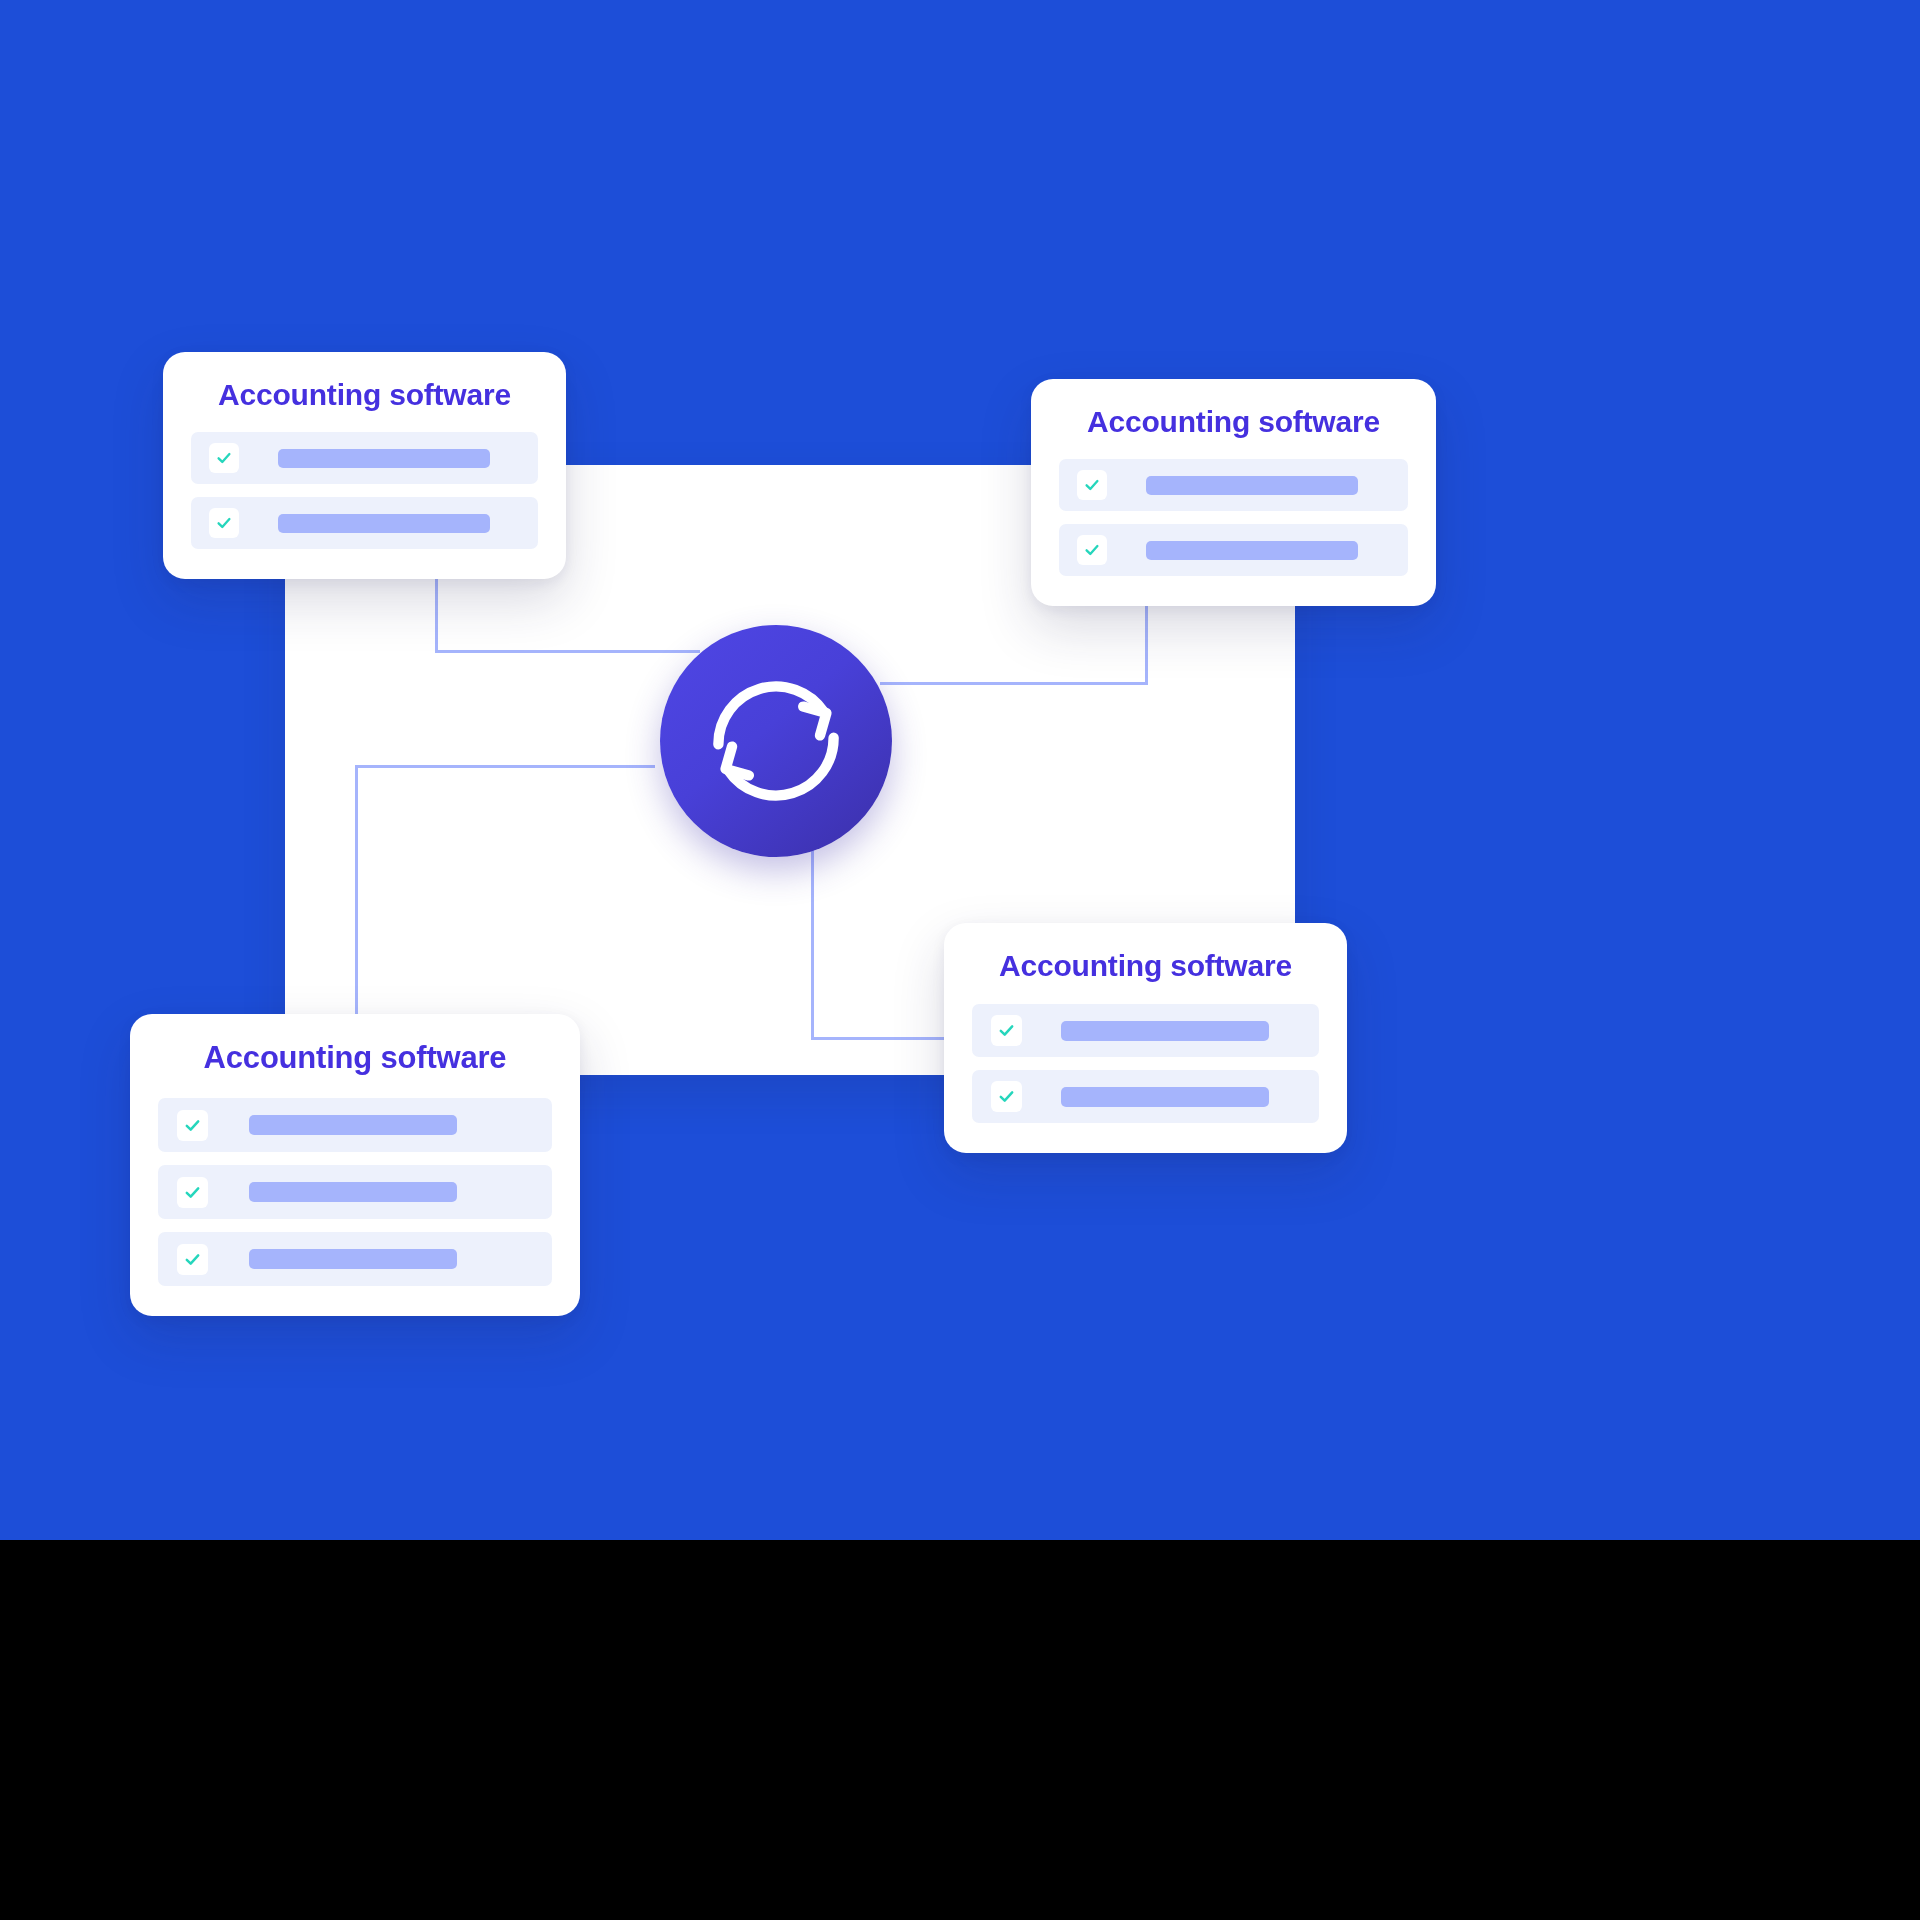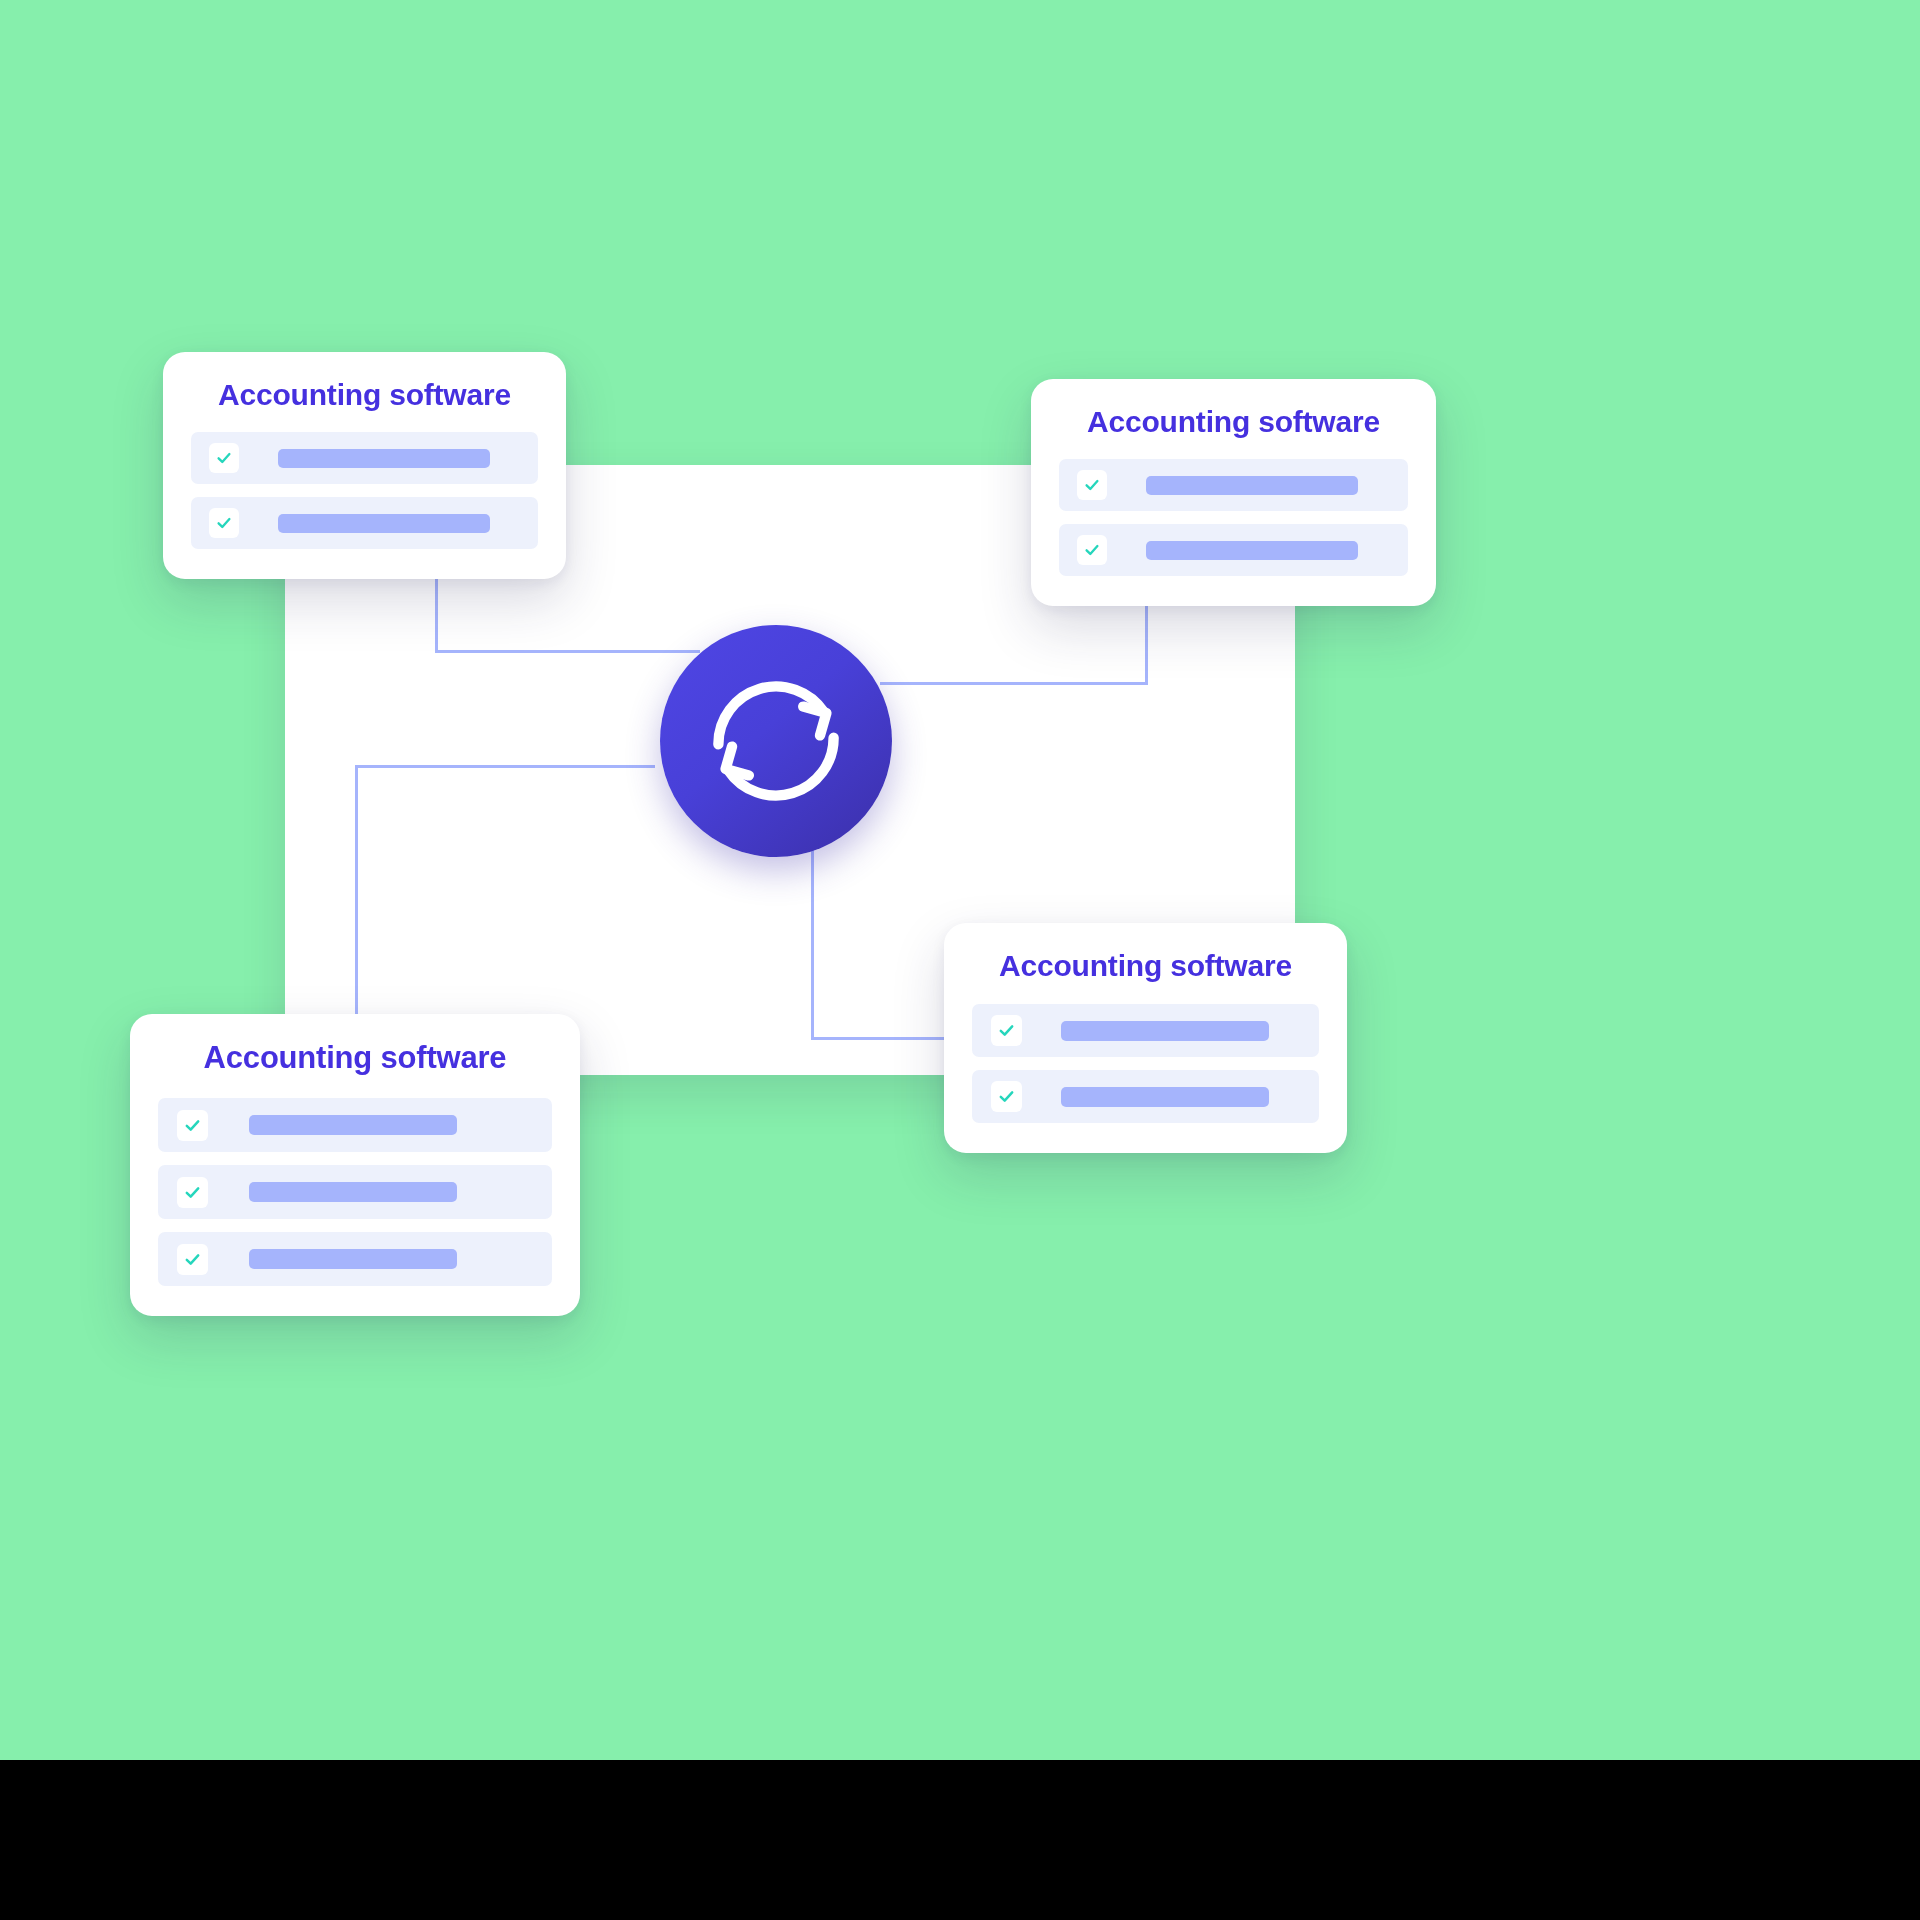--- a/index.html
+++ b/index.html
@@ -2,21 +2,21 @@
 <html><head>
 <meta charset="utf-8">
 <style>
   * { margin:0; padding:0; box-sizing:border-box; }
   html, body {
     width:1920px; height:1920px;
     background:#000000;
     font-family:"Liberation Sans", sans-serif;
     overflow:hidden;
   }
-  #stage { position:relative; width:1920px; height:1760px; background:#86efac; }
+  #stage { position:relative; width:1920px; height:1540px; background:#1d4ed8; }
 
   
   .bg-panel {
     position:absolute;
     left:285px; top:465px;
     width:1010px; height:610px;
     background:#FFFFFF;
     border-radius:4px;
     box-shadow:0 18px 46px rgba(30,32,70,0.13);
   }

